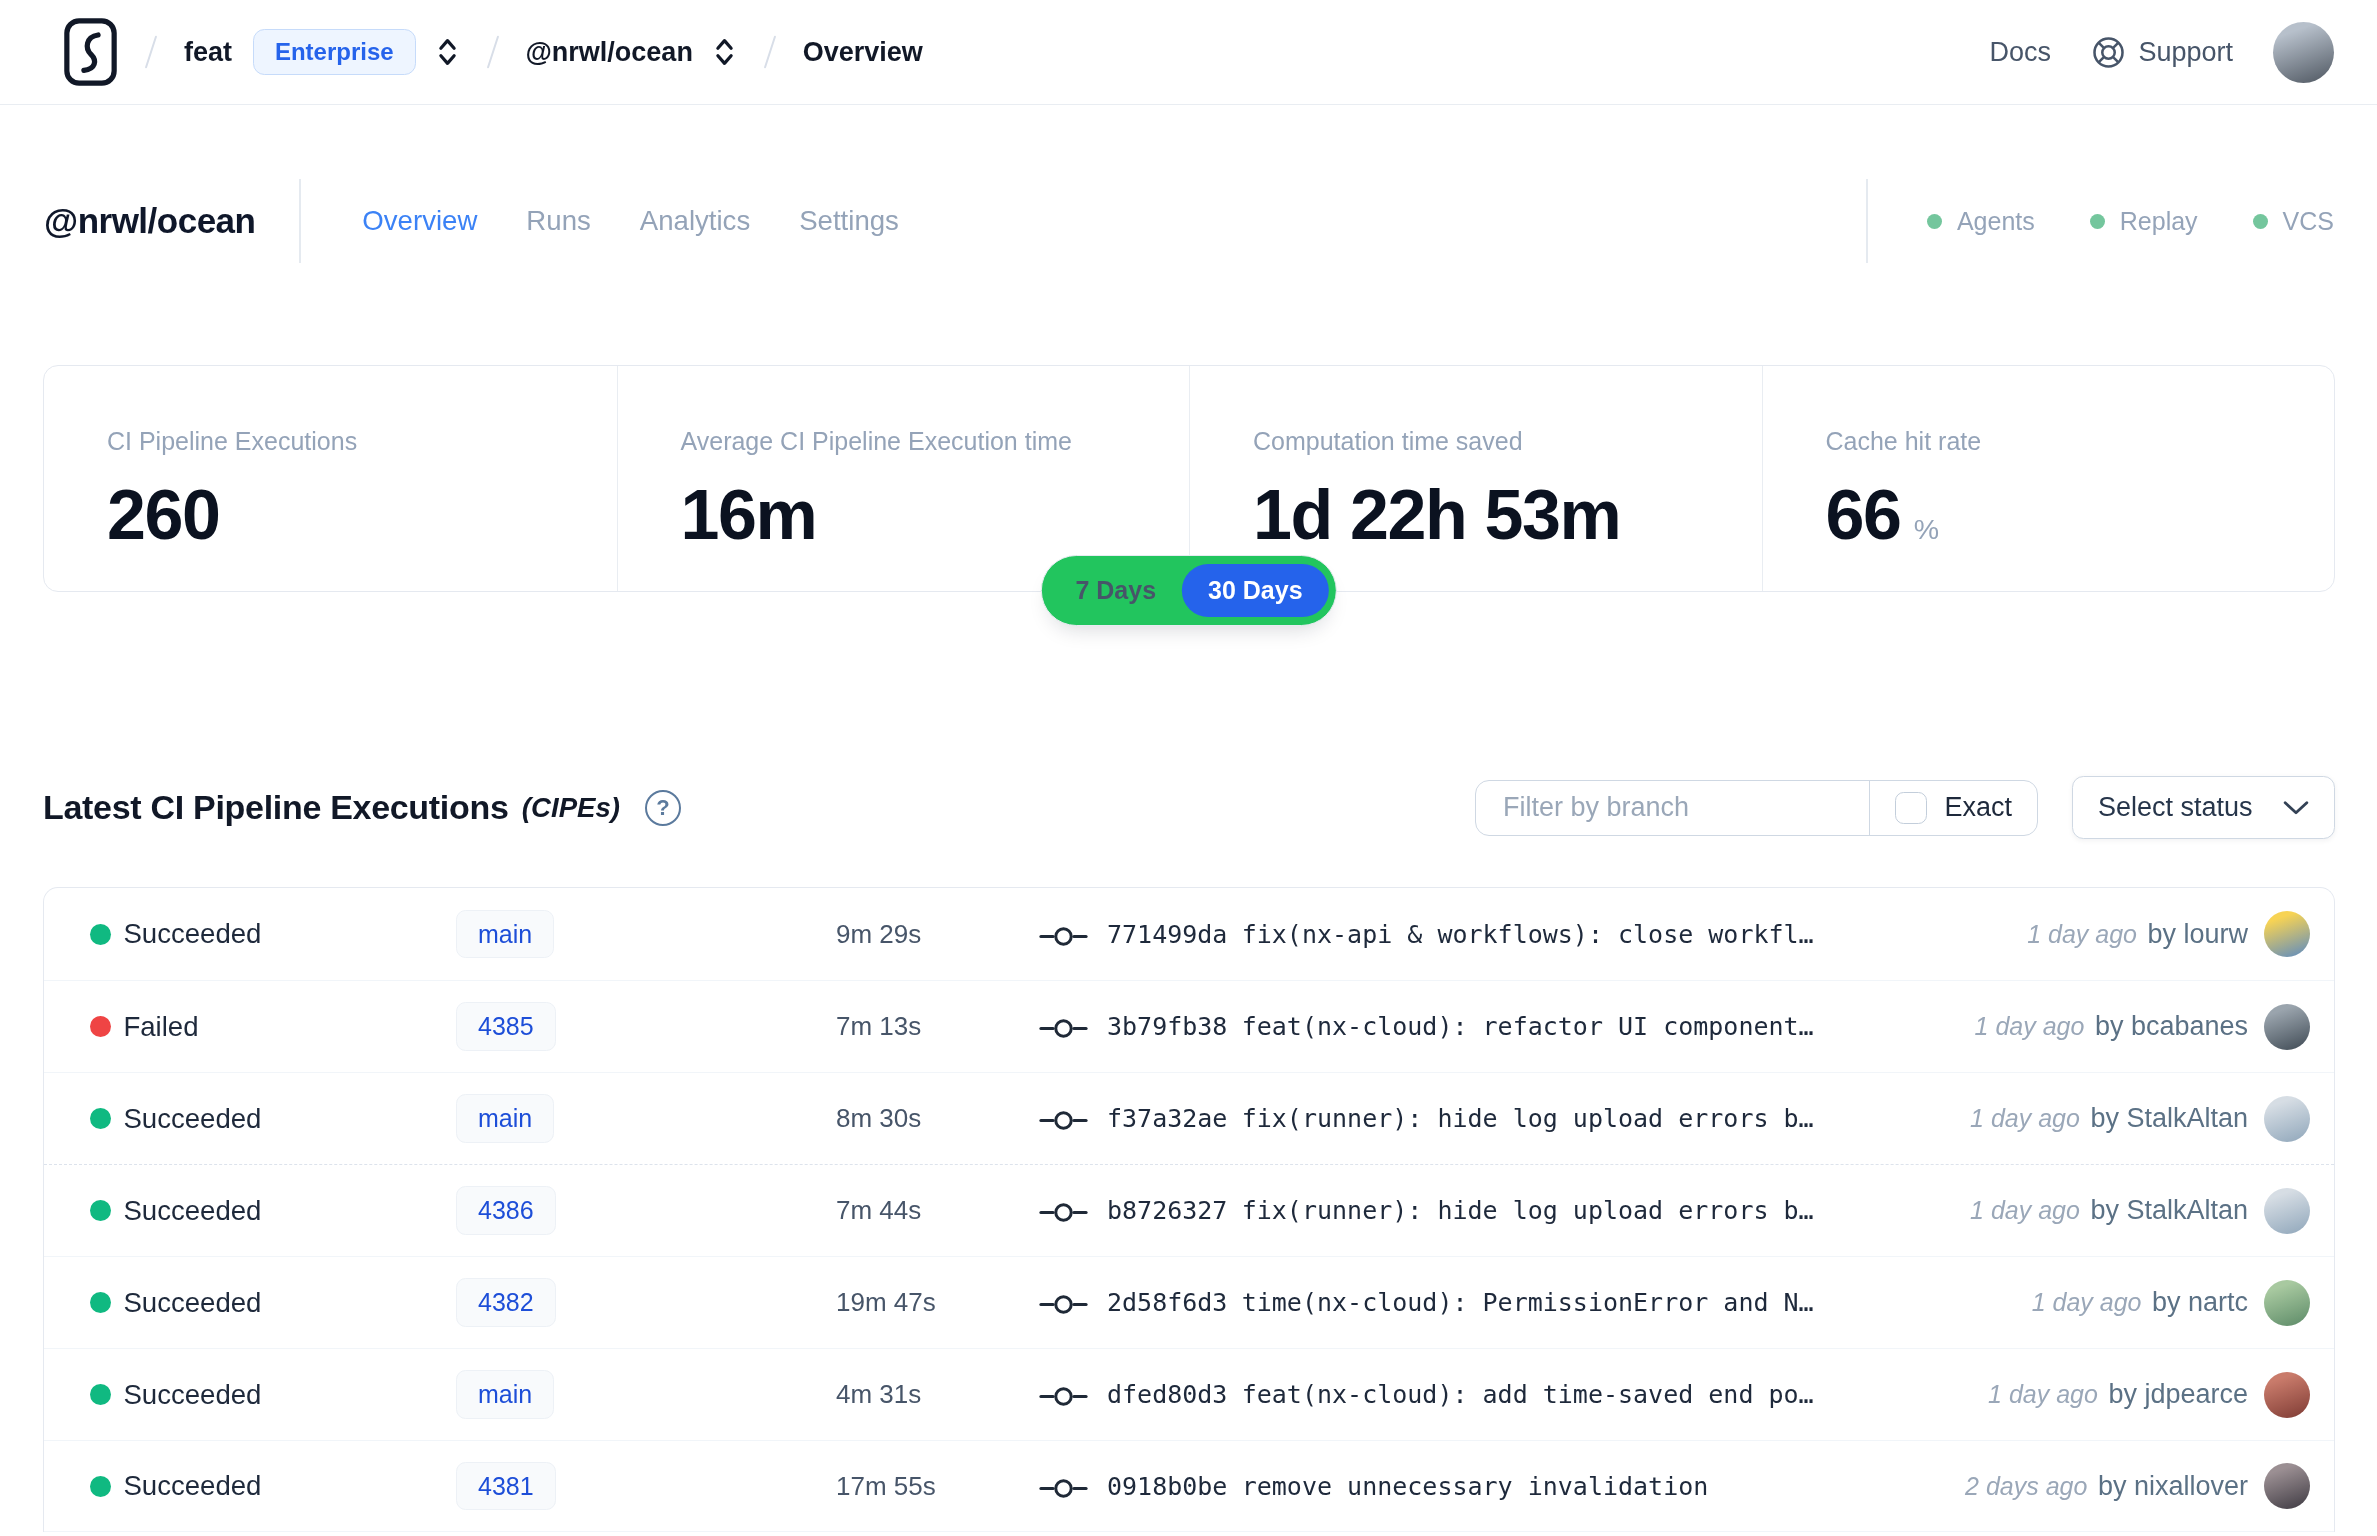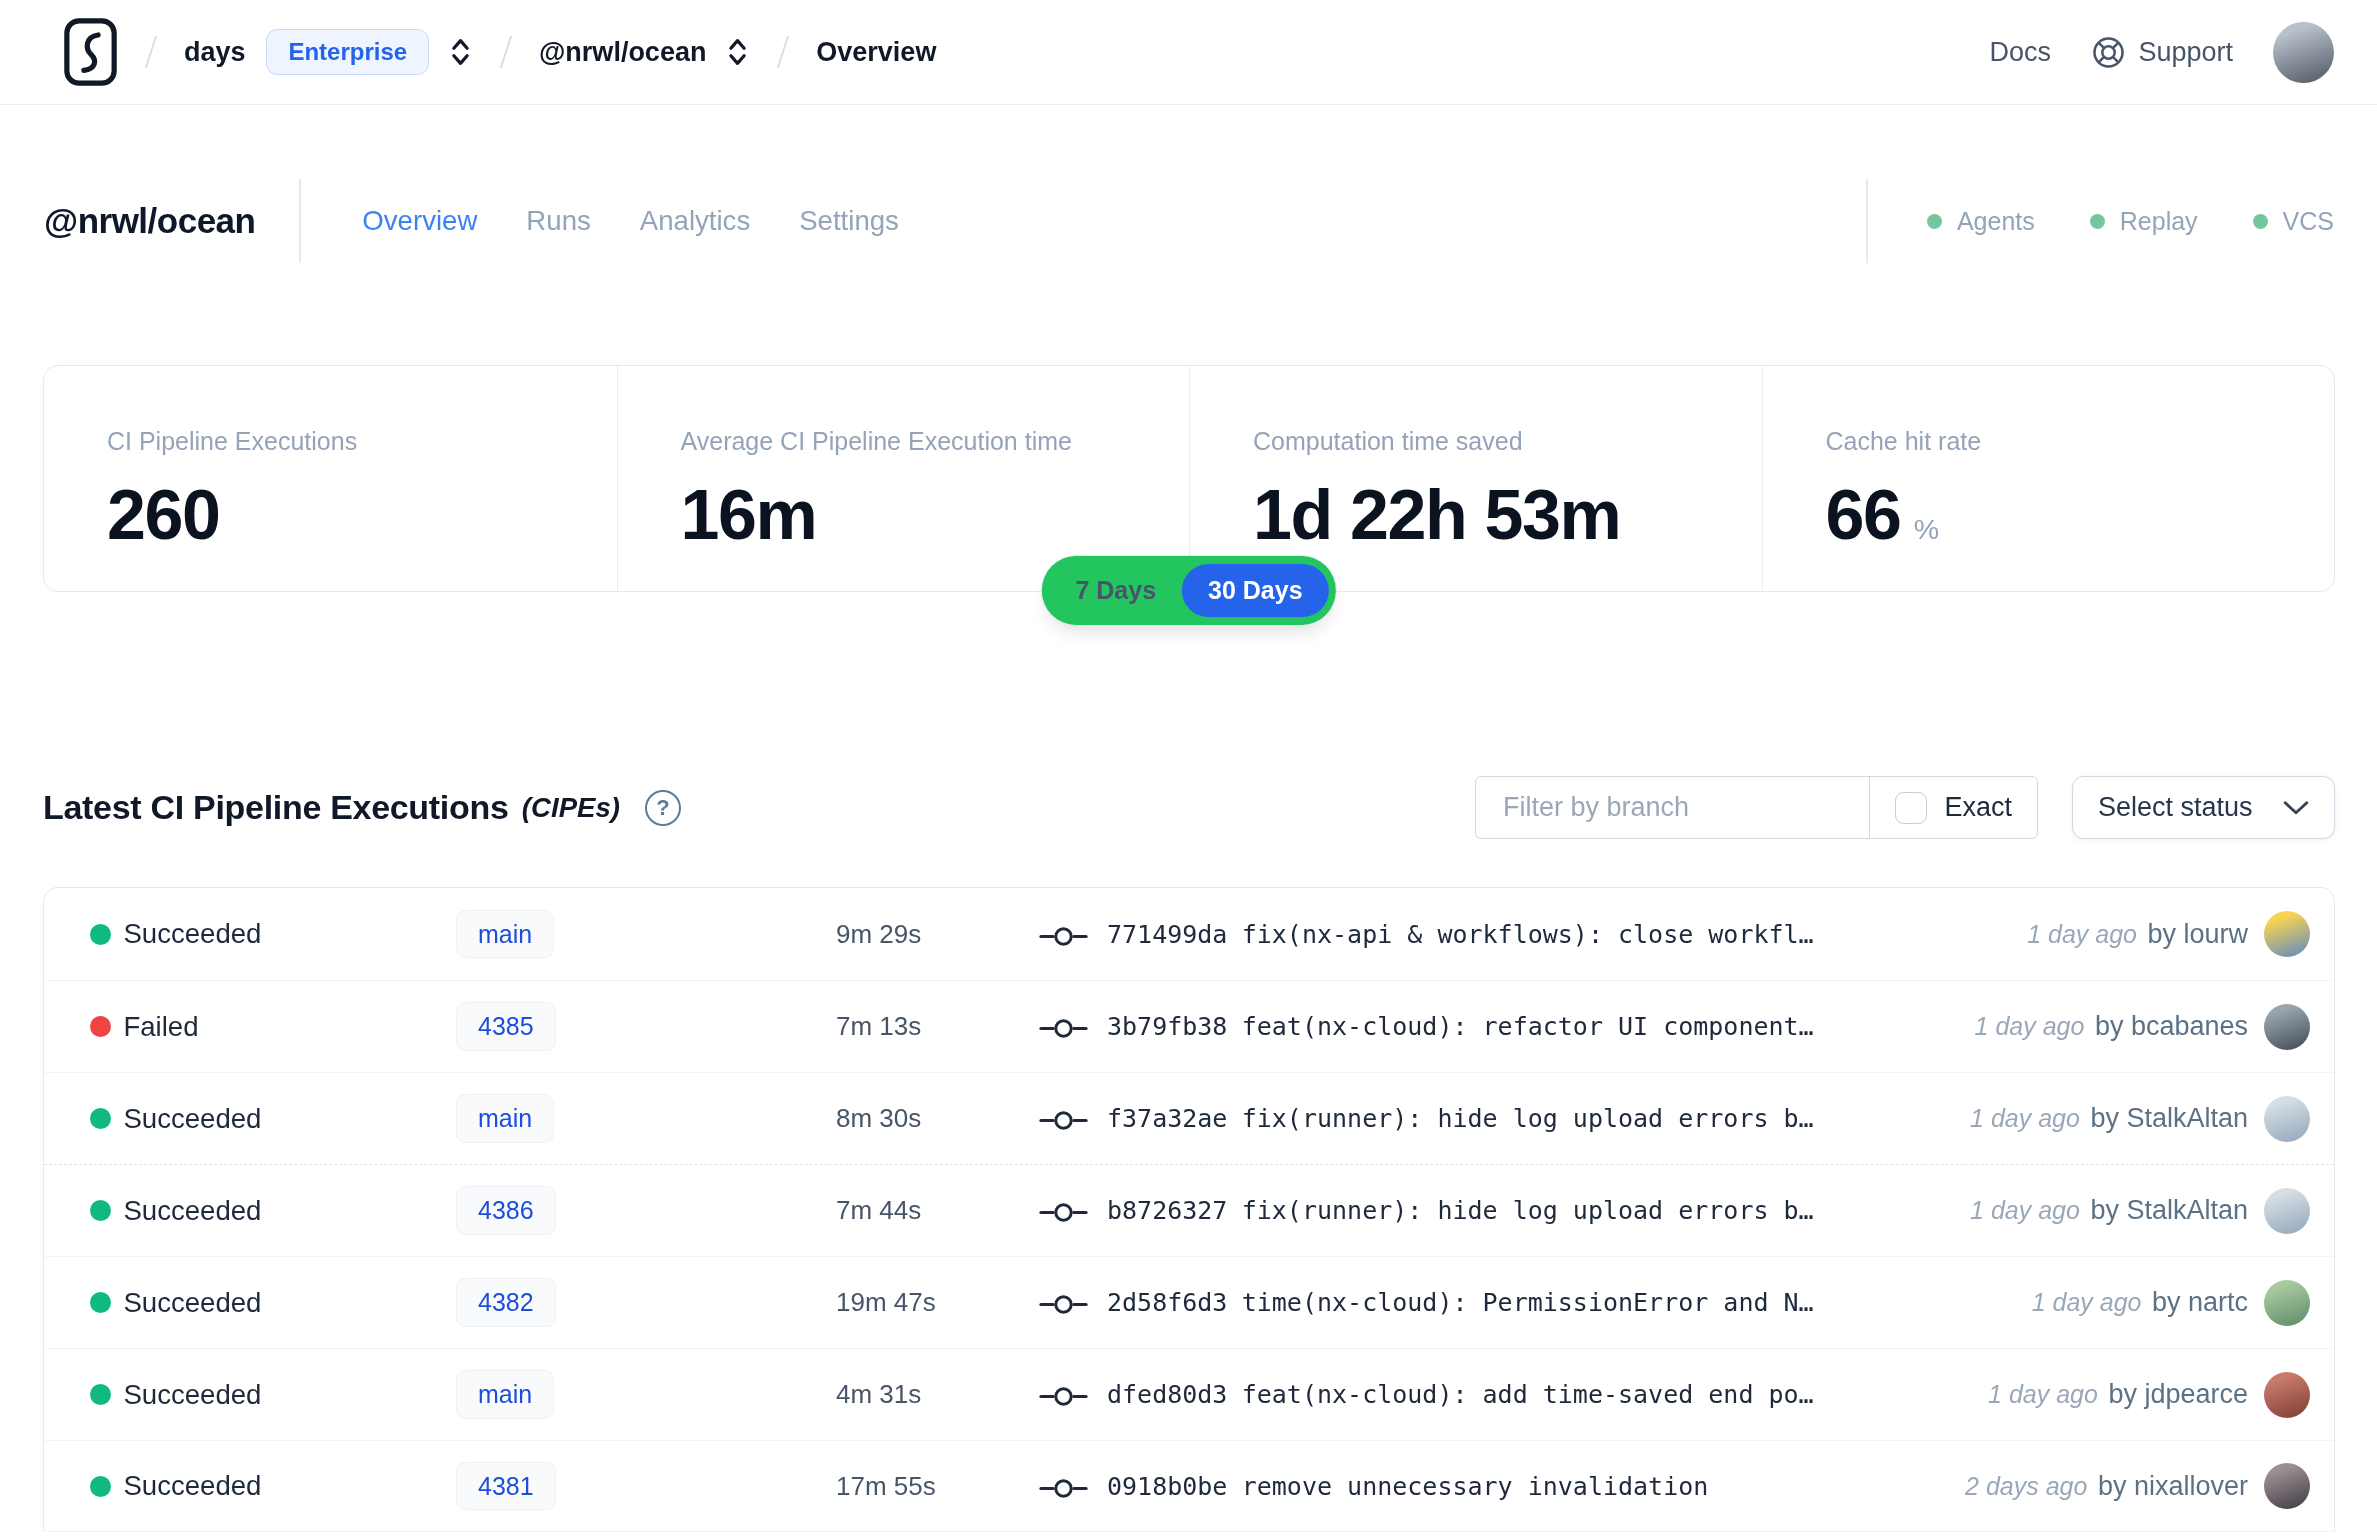--- a/index.html
+++ b/index.html
@@ -43,21 +43,21 @@
   
   .range-toggle { position:absolute; left:50%; bottom:-35px; transform:translateX(-50%); background:#22c55e; border:1.9px solid #e7ebf1; border-radius:950px; padding:7.6px; display:flex; box-shadow:0 11.4px 21px -9.5px rgba(15,23,42,.18); }
   .range-opt { font-size:25px; font-weight:600; color:#475569; padding:12.4px 26px; border-radius:950px; cursor:pointer; white-space:nowrap; }
   .range-opt.active { background:#2563eb; color:#fff; }
   
   .section-row { margin:184px 43px 0; height:63px; display:flex; align-items:center; }
   .section-title { font-size:34px; font-weight:700; color:#111827; letter-spacing:-0.3px; }
   .section-sub { font-size:27.6px; font-style:italic; font-weight:600; color:#111827; margin-left:13.3px; }
   .help { width:36px; height:36px; border-radius:50%; border:2.9px solid #5b7a9d; color:#5b7a9d; font-size:22px; font-weight:700; display:flex; align-items:center; justify-content:center; margin-left:25px; cursor:pointer; flex:none; }
   .filters { margin-left:auto; display:flex; align-items:center; gap:34px; }
-  .filter-group { width:563px; height:63px; border:1.9px solid #cfd8e3; border-radius:6px; background:#fff; display:flex; align-items:center; overflow:hidden; }
+  .filter-group { width:563px; height:56px; border:1.9px solid #cfd8e3; border-radius:14px; background:#fff; display:flex; align-items:center; overflow:hidden; }
   .filter-group input { flex:1; min-width:0; height:100%; border:none; outline:none; background:transparent; font-family:"Liberation Sans",sans-serif; font-size:27px; color:#0f172a; padding-left:27px; }
   .filter-group input::placeholder { color:#9aa7b8; }
   .exact-wrap { height:100%; border-left:1.9px solid #cfd8e3; display:flex; align-items:center; gap:17px; padding:0 25px; cursor:pointer; }
   .checkbox { width:32px; height:32px; border:1.9px solid #c3cedb; border-radius:8.6px; background:#fff; flex:none; }
   .exact-label { font-size:27px; color:#1e293b; }
   .select-btn { width:263px; height:63px; border:1.9px solid #cfd8e3; border-radius:11.4px; background:#fff; display:flex; align-items:center; justify-content:space-between; padding:0 25px; font-size:27px; font-weight:500; color:#27364b; box-shadow:0 1.9px 4.8px rgba(15,23,42,.05); cursor:pointer; }
   
   .cipe-table { margin:48px 43px 0; border:1.9px solid #e5e9f0; border-bottom:none; border-radius:15px 15px 0 0; overflow:hidden; background:#fff; }
   .cipe-row { height:92px; display:grid; grid-template-columns:366px 380px 203px 1fr auto; align-items:center; padding:0 24px 0 46px; border-top:1.9px solid #f1f5f9; cursor:pointer; }
   .cipe-row:first-child { border-top:none; }
@@ -83,21 +83,21 @@
   <div class="crumbs">
     <div class="brand">
       <span>
         <svg width="55" height="70" viewBox="0 0 58 74" fill="none">
           <rect x="4" y="4" width="50" height="66" rx="13" stroke="#111827" stroke-width="5.5"></rect>
           <path d="M37 19 C 24 21, 23 33, 29.5 39.5 C 36 46, 34.5 55, 22 56.5" stroke="#111827" stroke-width="5.5" stroke-linecap="round"></path>
         </svg>
       </span>
     </div>
     <span class="slash"></span>
-    <span class="crumb-text">days</span>
+    <span class="crumb-text">feat</span>
     <span class="plan-badge">Enterprise</span>
     <span class="updown">
       <svg width="25" height="34" viewBox="0 0 26 36" fill="none" stroke="#111827" stroke-width="3.4" stroke-linecap="round" stroke-linejoin="round">
         <polyline points="6,14 13,6 20,14"></polyline>
           <polyline points="6,22 13,30 20,22"></polyline>
       </svg>
     </span>
     <span class="slash"></span>
     <span class="crumb-text">@nrwl/ocean</span>
     <span class="updown">

